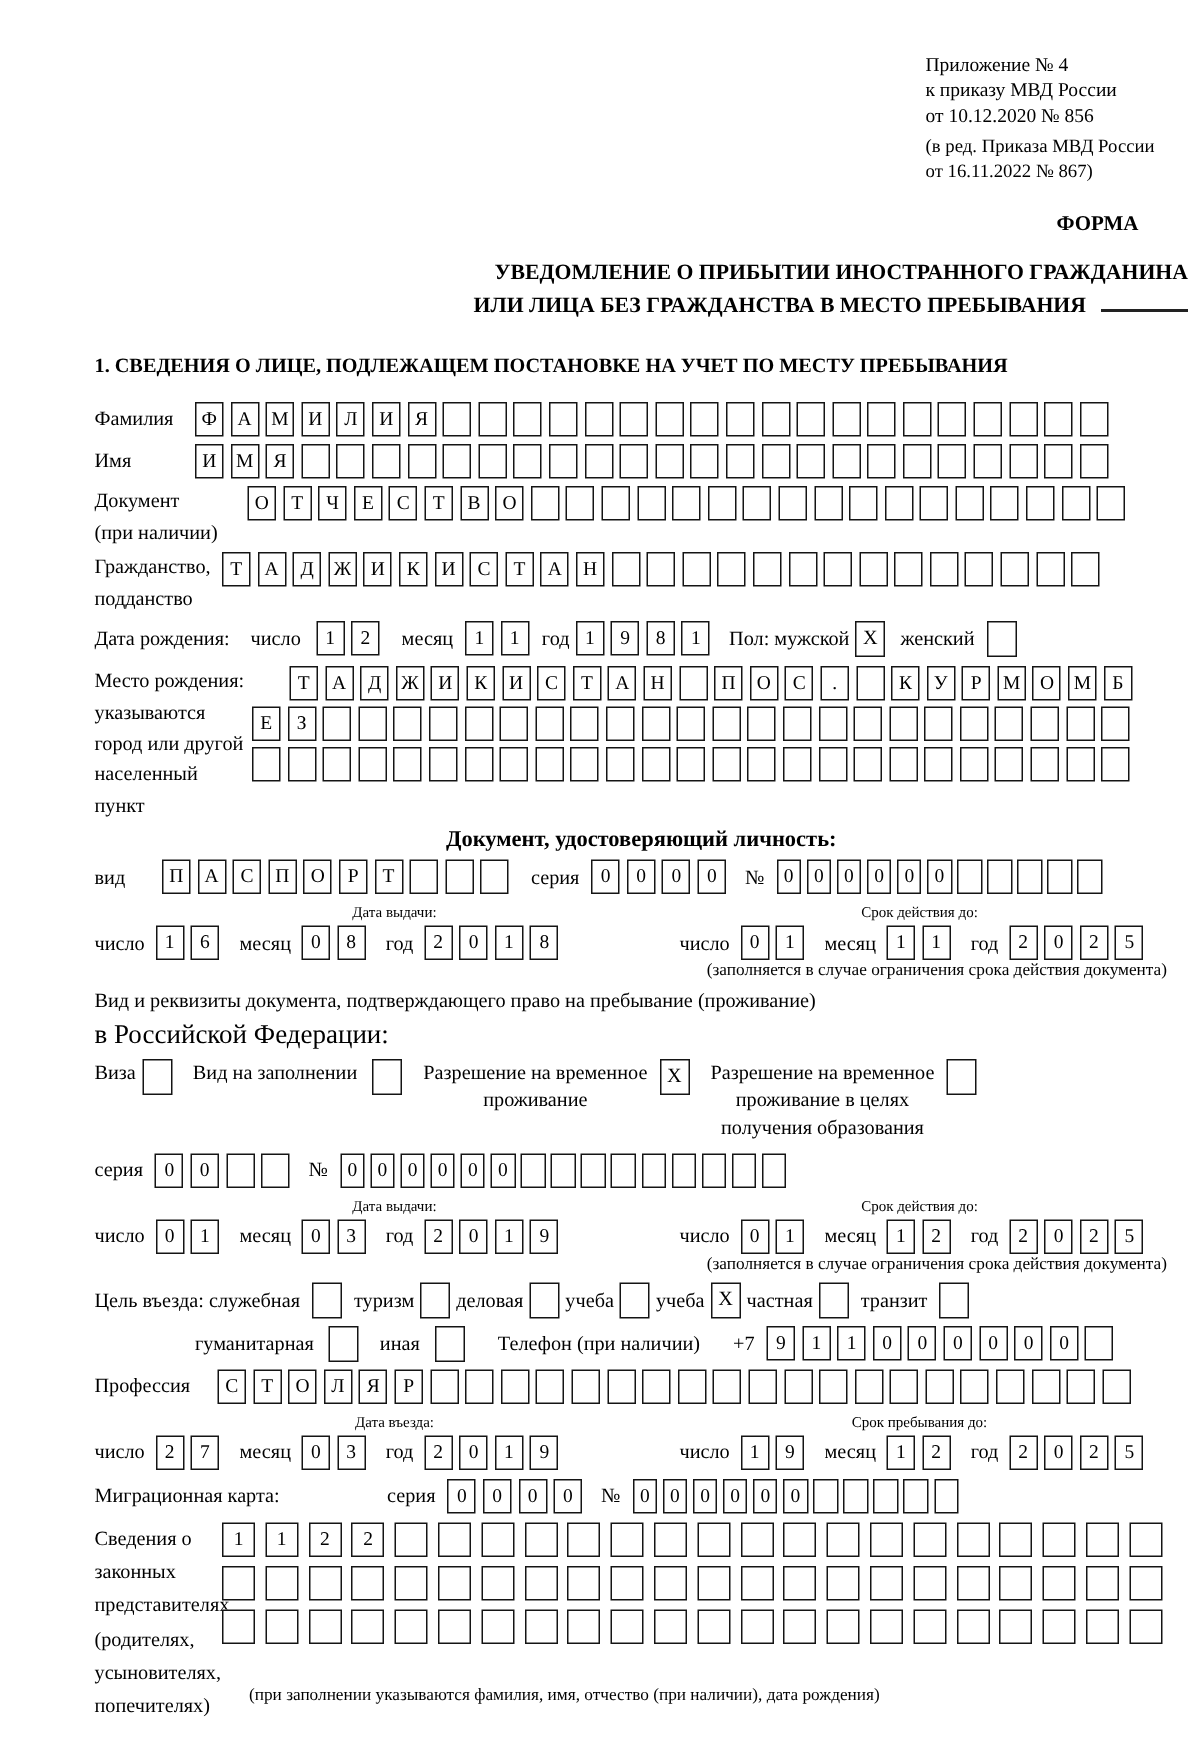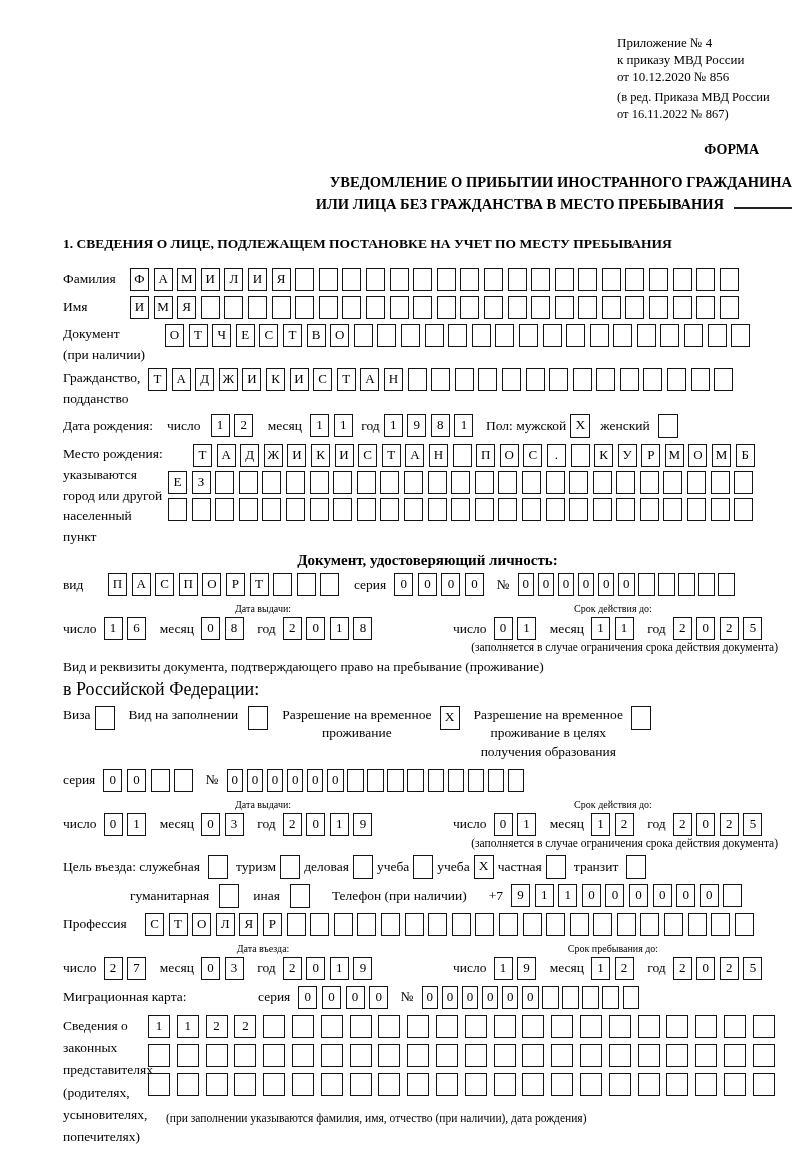--- a/index.html
+++ b/index.html
@@ -765,17 +765,17 @@
           <span class="cbox"></span>
           <span class="cbox"></span>
           <span class="cbox"></span>
           <span class="cbox"></span>
           <span class="cbox"></span>
           <span class="cbox"></span>
           <span class="cbox"></span>
           <span class="cbox"></span>
           <span class="cbox"></span>
         </span>
-      <span class="small" style="margin-top:12px; padding-left:18px;font-family:Liberation Serif, serif;">(при заполнении указываются фамилия, имя, отчество (при наличии), дата рождения)</span>
+      <span class="small" style="margin-top:24px; padding-left:18px;font-family:Liberation Serif, serif;">(при заполнении указываются фамилия, имя, отчество (при наличии), дата рождения)</span>
     </span>
   </div>
 
 </div>
 
 </body></html>

